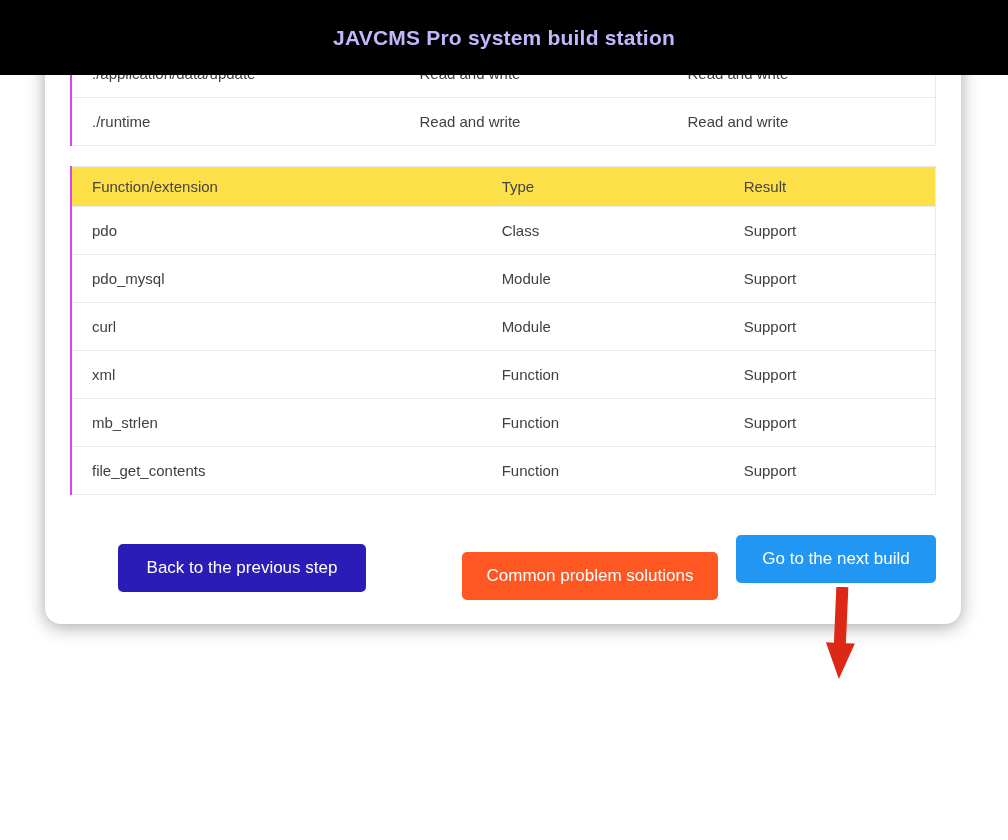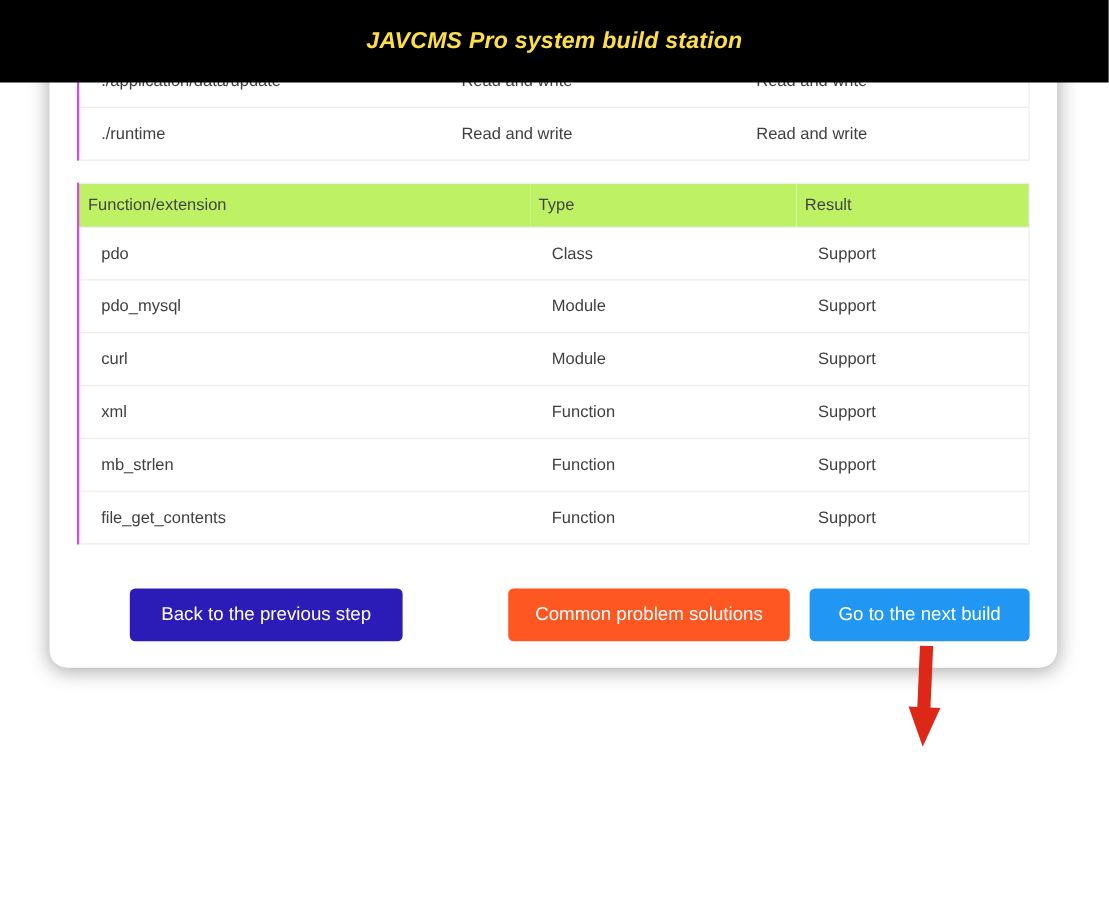--- a/index.html
+++ b/index.html
@@ -11,52 +11,52 @@
   }
   .page { position: relative; width: 1008px; height: 840px; background: #fff; overflow: hidden; }
 
   
   .app-header {
     position: absolute; top: 0; left: 0; width: 1008px; height: 75px;
     background: var(--header_bg, #000);
     display: flex; align-items: center; justify-content: center;
     z-index: 10;
   }
-  .app-header h1 { color: #fde047; font-size: 21px; font-weight: bold; letter-spacing: 0.2px; font-style: italic; }
+  .app-header h1 { color: #c4b5fd; font-size: 21px; font-weight: bold; letter-spacing: 0.2px; }
 
   
   .card {
     position: absolute; left: 45px; top: 34px; width: 916px;
     background: #ffffff; border-radius: 16px;
     box-shadow: 0 3px 18px rgba(0,0,0,0.35);
     padding: 15px 25px 24px 25px;
     z-index: 1;
   }
 
   
   table { width: 100%; border-collapse: collapse; font-size: 15px; color: #404040; table-layout: fixed; }
   table.perm  col.c1 { width: 38%; }  table.perm  col.c2 { width: 31%; }  table.perm  col.c3 { width: 31%; }
   table.ext   col.c1 { width: 47.5%; } table.ext  col.c2 { width: 28%; }  table.ext  col.c3 { width: 24.5%; }
   table, td, th { border: 1px solid #e9e9e9; }
   td, th { border-left: none; border-right: none; text-align: left; overflow: hidden; white-space: nowrap; }
   td { padding: 15px 20px; }
-  th { padding: 11px 8px; background: #bef264; font-weight: normal; color: #444444; }
+  th { padding: 11px 20px; background: #fde047; font-weight: normal; color: #444444; }
   table { border-left: 2px solid #d946ef; border-right: 1px solid #e9e9e9; }
   table.ext { margin-top: 20px; }
 
   
   .actions { margin-top: 40px; display: flex; justify-content: space-between; align-items: center; padding-left: 48px; }
   .actions .right-group { display: flex; gap: 18px; }
   .btn {
     height: 48px; border: none; border-radius: 5px;
     color: #ffffff; font-size: 17px; font-family: "Liberation Sans", sans-serif;
     cursor: pointer; display: inline-flex; align-items: center; justify-content: center;
   }
   .btn-back { width: 248px; background: var(--back_button, #2b1cb7); }
-  .btn-help { width: 256px; background: var(--help_button, #ff5722); }
+  .btn-help { width: 256px; background: var(--help_button, #ff5722); margin-top: 17px; }
   .btn-next { width: 200px; background: var(--next_button, #2196f3); }
 
   
   .arrow-annotation { position: absolute; left: 825px; top: 587px; width: 36px; height: 93px; z-index: 5; pointer-events: none; }
 
   
   .footer {
     position: absolute; top: 795px; left: 0; width: 1008px;
     text-align: center; color: var(--footer_text, #cbcbcb); font-size: 17px;
   }

